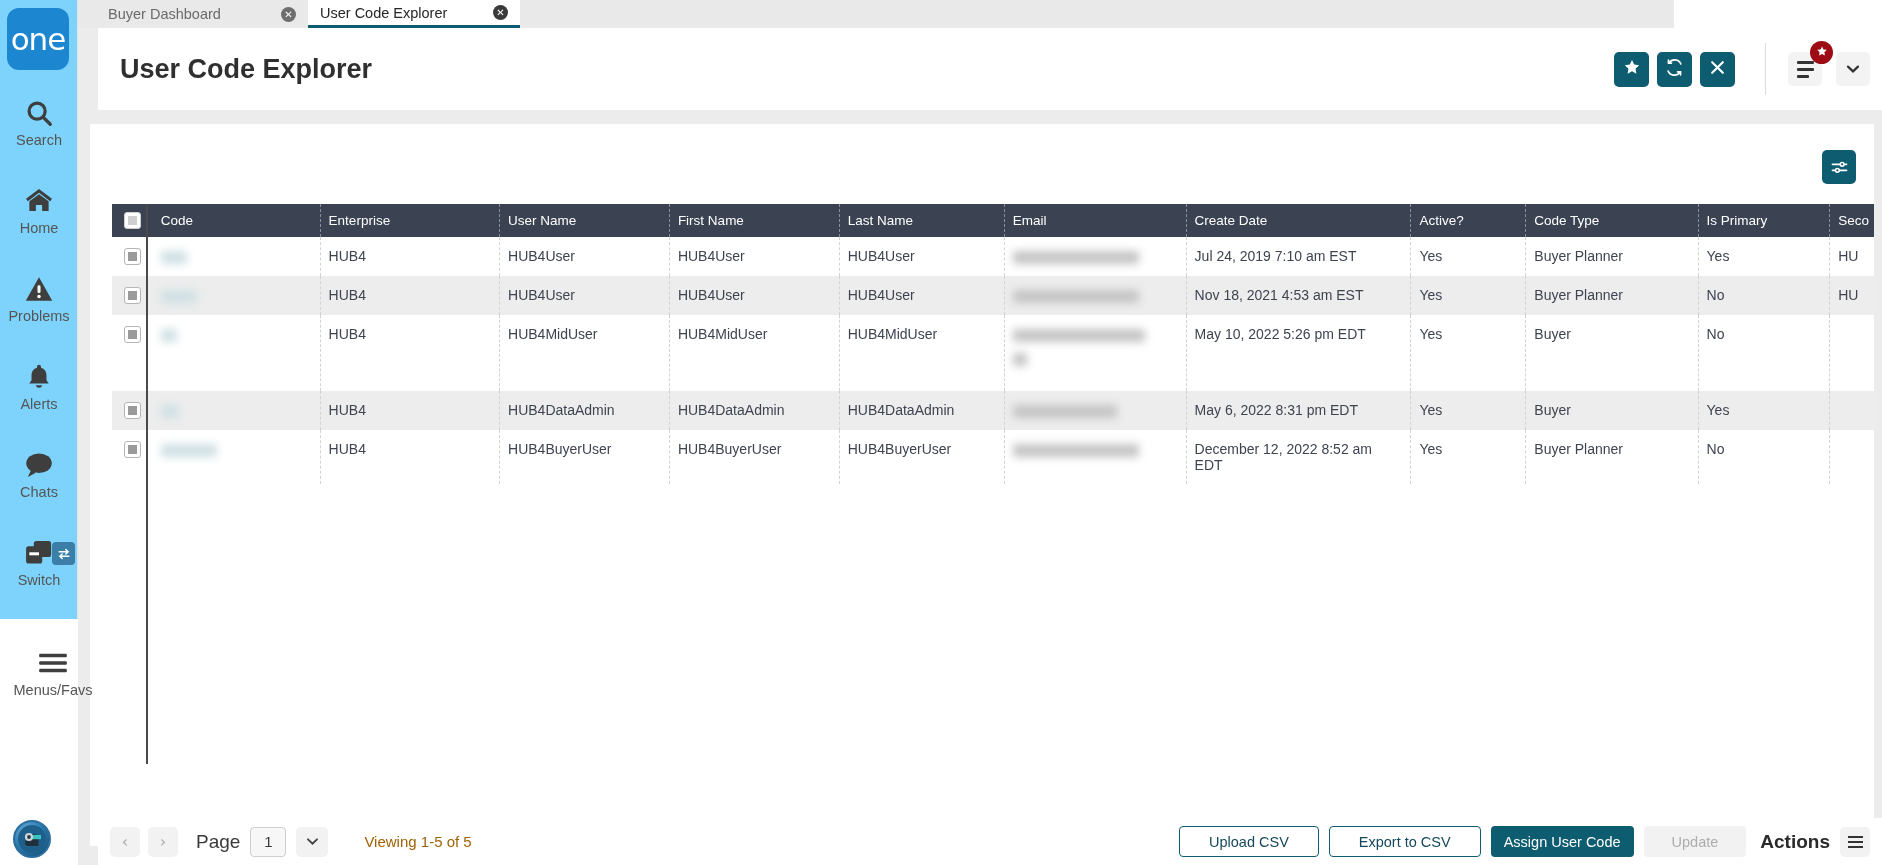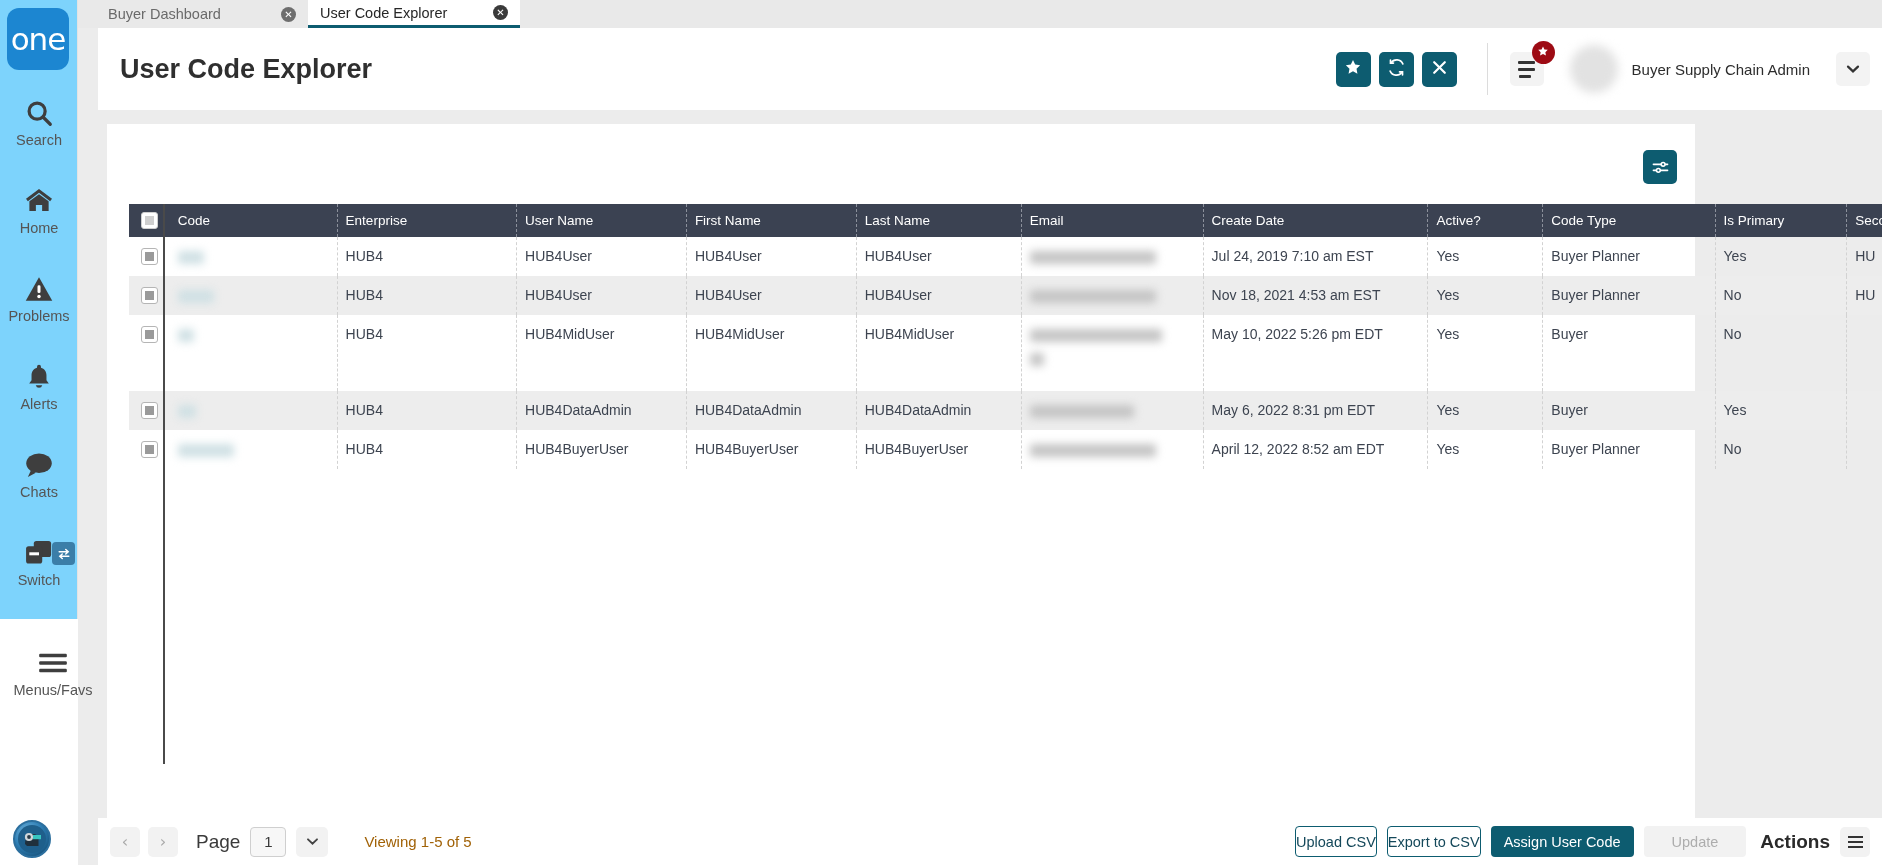--- a/index.html
+++ b/index.html
@@ -56,21 +56,21 @@
     background: radial-gradient(circle at 35% 30%, #6fb3dd 0%, #2f7fb5 45%, #0d3f63 100%);
     border: 2px solid #2c6f9e;
     overflow: hidden;
     display:flex; align-items:center; justify-content:center;
     cursor: pointer;
   }
 
   
   .tabstrip {
     position: absolute; left: 78px; top: 0;
-    width: 1804px; height: 28px;
+    width: 1596px; height: 28px;
     background: #e9e9e9;
   }
   .tab {
     position: absolute; top: 0; height: 28px;
     display: flex; align-items: center;
     padding: 0 12px;
     font-size: 14.5px;
     cursor: pointer;
   }
   .tab .tab-label { flex: 1; }
@@ -153,22 +153,22 @@
   }
   .caret-btn {
     width: 34px; height: 34px; border-radius: 5px; background: #f3f3f3;
     display:flex; align-items:center; justify-content:center;
     margin-left: 14px; margin-right: 12px; cursor: pointer; font-size: 13px; color: #333;
     font-family: "DejaVu Sans", sans-serif;
   }
 
   
   .card {
-    position: absolute; left: 29px; top: 96px;
-    width: 1588px; height: 722px;
+    position: absolute; left: 12px; top: 96px;
+    width: 1784px; height: 722px;
     background: #ffffff;
   }
   .card-toolbar { position: absolute; right: 18px; top: 26px; }
   .filter-btn {
     width: 34px; height: 34px; border-radius: 5px;
     background: #0d5c70; color: #fff;
     display: flex; align-items: center; justify-content: center; cursor: pointer;
   }
 
   
@@ -234,21 +234,21 @@
   }
   .pg-drop {
     width: 32px; height: 30px; border-radius: 5px; background: #f2f2f2;
     display:flex; align-items:center; justify-content:center;
     margin-left: 10px; color:#444; font-size: 12px; cursor:pointer;
     font-family: "DejaVu Sans", sans-serif;
   }
   .viewing { font-size: 15px; color: #a16207; margin-left: 36px; }
   .footer-right { margin-left: auto; display: flex; align-items: center; }
   .btn-outline {
-    height: 31px; padding: 0 0; border: 1px solid #0d5c70; border-radius: 4px;
+    height: 31px; padding: 0 29px; border: 1px solid #0d5c70; border-radius: 4px;
     background: #fff; color: #14485a; font-size: 14.5px;
     display:flex; align-items:center; margin-right: 10px; cursor: pointer;
     font-family: "Liberation Sans", sans-serif;
   }
   .btn-solid {
     height: 31px; padding: 0 13px; border-radius: 4px;
     background: #0d5c70; color: #fff; font-size: 14.5px; border: none;
     display:flex; align-items:center; margin-right: 10px; cursor: pointer;
     font-family: "Liberation Sans", sans-serif;
   }
@@ -424,28 +424,20 @@
         </div>
         <div class="fav-badge">
           <span>
             <svg width="12" height="12" viewBox="0 0 24 24" fill="#fff">
               <path d="M12 2.8l2.9 6 6.6.9-4.8 4.6 1.2 6.6L12 17.8 6.1 20.9l1.2-6.6L2.5 9.7l6.6-.9z"></path>
             </svg>
           </span>
         </div>
       </div>
 
-      <div class="user-block">
-        <div class="avatar"></div>
-        <div class="user-lines">
-          <div class="user-name"></div>
-          <div class="user-role">Buyer Supply Chain Admin</div>
-          <div class="user-email"></div>
-        </div>
-      </div>
 
       <div class="caret-btn">
         <svg width="14" height="10" viewBox="0 0 14 10" fill="none" stroke="#333" stroke-width="2.2" stroke-linecap="round">
           <path d="M2 2.6 7 7.4 12 2.6"></path>
         </svg>
       </div>
     </div>
   </div>
 
   <div class="card">
@@ -572,21 +564,21 @@
           <tr>
             <td class="cb-col"><span class="chk">
                   <i></i>
                 </span></td>
             <td><span class="redact" style="width:56px"></span></td>
             <td>HUB4</td>
             <td>HUB4BuyerUser</td>
             <td>HUB4BuyerUser</td>
             <td>HUB4BuyerUser</td>
             <td><span class="redact email" style="width:126px"></span></td>
-            <td>April 12, 2022 8:52 am EDT</td>
+            <td>December 12, 2022 8:52 am EDT</td>
             <td>Yes</td>
             <td>Buyer Planner</td>
             <td>No</td>
             <td></td>
           </tr>
         </tbody>
       </table>
     </div>
 
   </div>

